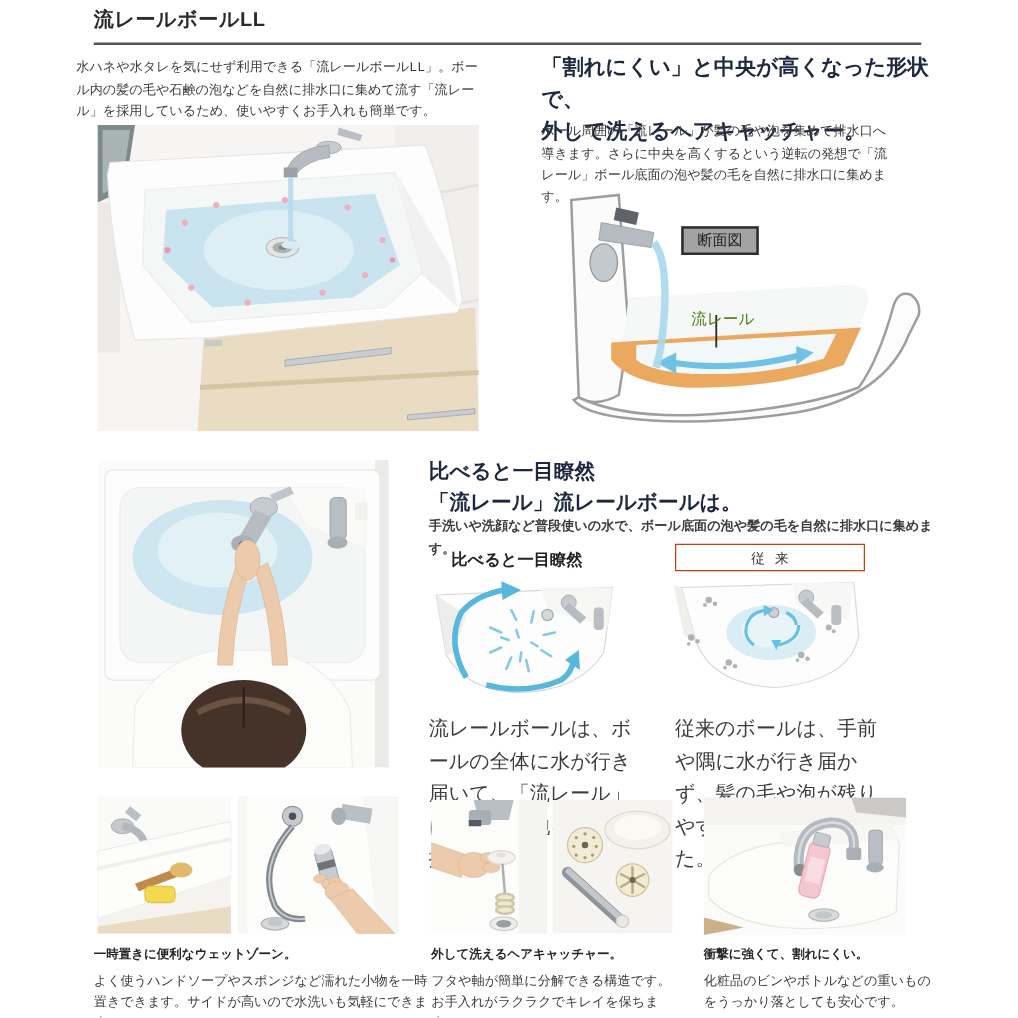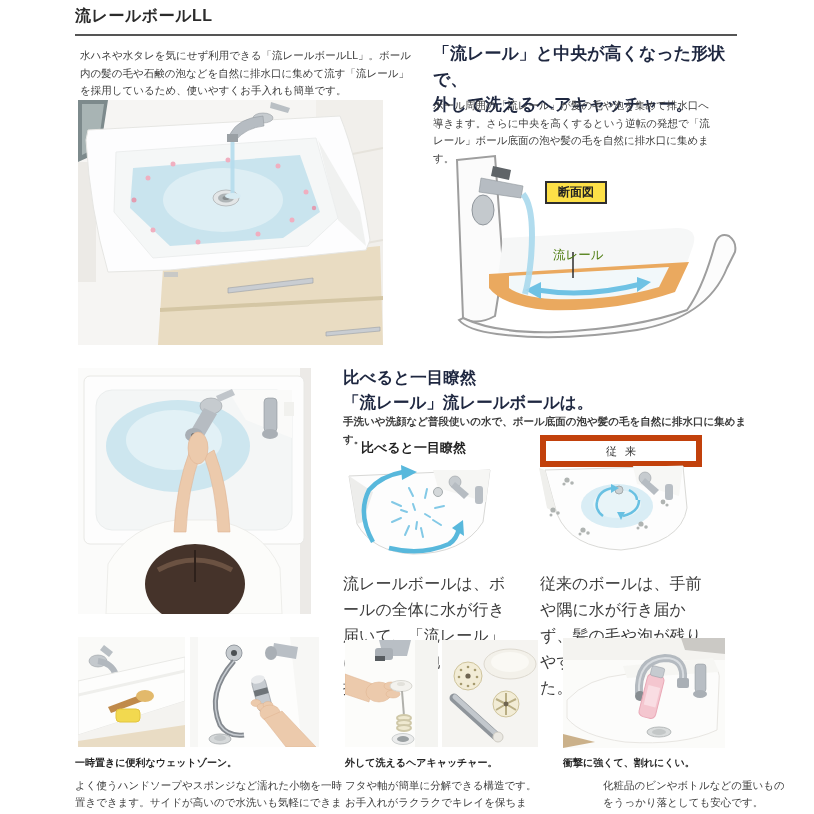--- a/index.html
+++ b/index.html
@@ -2,32 +2,32 @@
 <html lang="ja"><head>
 <meta charset="utf-8">
 <style>
   html,body{margin:0;padding:0;background:#fff;}
   #page{position:relative;width:814px;height:814px;background:#ffffff;overflow:hidden;
         font-family:"Liberation Sans","DejaVu Sans",sans-serif;color:#3a3a3a;padding-left:26px;}
   .abs{position:absolute;}
   .page-title{left:75px;top:6px;font-size:16px;font-weight:bold;color:#2b2b2b;letter-spacing:.5px;}
   .title-rule{left:75px;top:34px;width:662px;height:0;border-top:2px solid #555;}
   .body-text{font-size:10.5px;line-height:1.68;color:#3c3c3c;}
-  .intro{left:80px;top:47px;width:332px;}
+  .intro{left:61px;top:47px;width:332px;font-family:Liberation Mono, monospace;}
   .big-heading{font-size:17px;font-weight:bold;color:#1e2740;line-height:1.5;}
   .f1-heading{left:433px;top:41px;width:320px;}
   .f1-body{left:433px;top:97px;width:282px;}
   .diagram-cross{left:437px;top:148px;width:305px;height:196px;}
-  .cross-label{left:545px;top:181px;border:2px solid #2e2e2e;background:#fde047;padding:1px 11px;
-               font-size:12px;font-weight:bold;color:#222;}
+  .cross-label{left:545px;top:181px;border:2px solid #2e2e2e;background:#a3a3a3;padding:1px 11px;
+               font-size:12px;font-weight:normal;color:#222;}
   .rail-label{left:553px;top:247px;font-size:12.5px;color:#4d7c0f;}
   .f2-heading{left:343px;top:365px;width:340px;font-size:16.5px;}
   .f2-body{left:343px;top:413px;width:420px;font-weight:bold;}
   .compare-title{left:361px;top:439px;font-size:13px;font-weight:bold;color:#222;}
-  .conventional-box{left:540px;top:435px;width:150px;height:20px;border:6px solid #c2410c;
+  .conventional-box{left:540px;top:435px;width:150px;height:20px;border:1px solid #c2410c;
         display:flex;align-items:center;justify-content:center;font-size:11px;color:#333;
         letter-spacing:8px;text-indent:8px;background:#fff;}
   .caption{font-size:16px;line-height:1.62;color:#3c3c3c;}
   .caption-new{left:343px;top:571px;width:170px;}
   .caption-old{left:540px;top:571px;width:172px;}
   .bf-title{font-size:10px;font-weight:bold;color:#262626;}
   .bf-body{font-size:10.5px;line-height:1.58;color:#3c3c3c;}
   svg{display:block;}
 </style>
 </head>
@@ -80,21 +80,21 @@
         <path d="M185,16 Q160,18 152,34 L158,40 Q168,28 186,26 Z" fill="#b6bcc2" stroke="#8f959b" stroke-width="0.5"></path>
         <rect x="149" y="34" width="11" height="8" fill="#9aa0a5"></rect>
         <rect x="152.5" y="42" width="4" height="52" fill="#b5dcec" opacity="0.9"></rect>
         <ellipse cx="155" cy="96" rx="8" ry="3" fill="#d8ecf3"></ellipse>
       </g>
       <rect x="86" y="172" width="14" height="5" fill="#c9c9c6"></rect>
     </svg>
   </div>
 
   <div class="abs big-heading f1-heading">
-    <div>「流レール」と中央が高くなった形状で、</div>
+    <div>「割れにくい」と中央が高くなった形状で、</div>
     <div>外して洗えるヘアキャッチャー。</div>
   </div>
   <div class="abs body-text f1-body">ボール周囲の「流レール」が髪の毛や泡を集めて排水口へ導きます。さらに中央を高くするという逆転の発想で「流レール」ボール底面の泡や髪の毛を自然に排水口に集めます。</div>
 
   <div class="abs diagram-cross">
     <svg width="305" height="196" viewBox="0 0 305 196">
       <path d="M20,12 L58,8 L66,118 L58,168 Q40,178 26,170 Z" fill="#fbfbfb" stroke="#9e9e9e" stroke-width="2"></path>
       <path d="M26,170 Q60,186 120,184 Q200,180 250,162 Q266,140 278,96 Q282,84 292,88 Q300,94 298,104 L290,120 Q270,170 200,182 Q120,194 60,186 Q30,182 22,172 Z" fill="#fcfcfc" stroke="#9e9e9e" stroke-width="2"></path>
       <path d="M66,90 L240,80 Q262,80 256,98 L244,132 Q200,156 120,158 Q74,156 60,136 Z" fill="#f6f7f7"></path>
       <path d="M52,126 L252,114 L238,144 Q180,164 110,162 Q66,158 52,140 Z" fill="#eaa95f"></path>
@@ -377,15 +377,15 @@
     </svg>
   </div>
 
   <div class="abs bf-title" style="left:75px;top:756px;">一時置きに便利なウェットゾーン。</div>
   <div class="abs bf-body" style="left:75px;top:777px;width:268px;">よく使うハンドソープやスポンジなど濡れた小物を一時置きできます。サイドが高いので水洗いも気軽にできます。</div>
 
   <div class="abs bf-title" style="left:345px;top:756px;">外して洗えるヘアキャッチャー。</div>
   <div class="abs bf-body" style="left:345px;top:777px;width:198px;">フタや軸が簡単に分解できる構造です。お手入れがラクラクでキレイを保ちます。</div>
 
   <div class="abs bf-title" style="left:563px;top:756px;">衝撃に強くて、割れにくい。</div>
-  <div class="abs bf-body" style="left:563px;top:777px;width:182px;margin-left:40px;">化粧品のビンやボトルなどの重いものをうっかり落としても安心です。</div>
+  <div class="abs bf-body" style="left:563px;top:777px;width:182px;">化粧品のビンやボトルなどの重いものをうっかり落としても安心です。</div>
 
 </div>
 
 </body></html>

